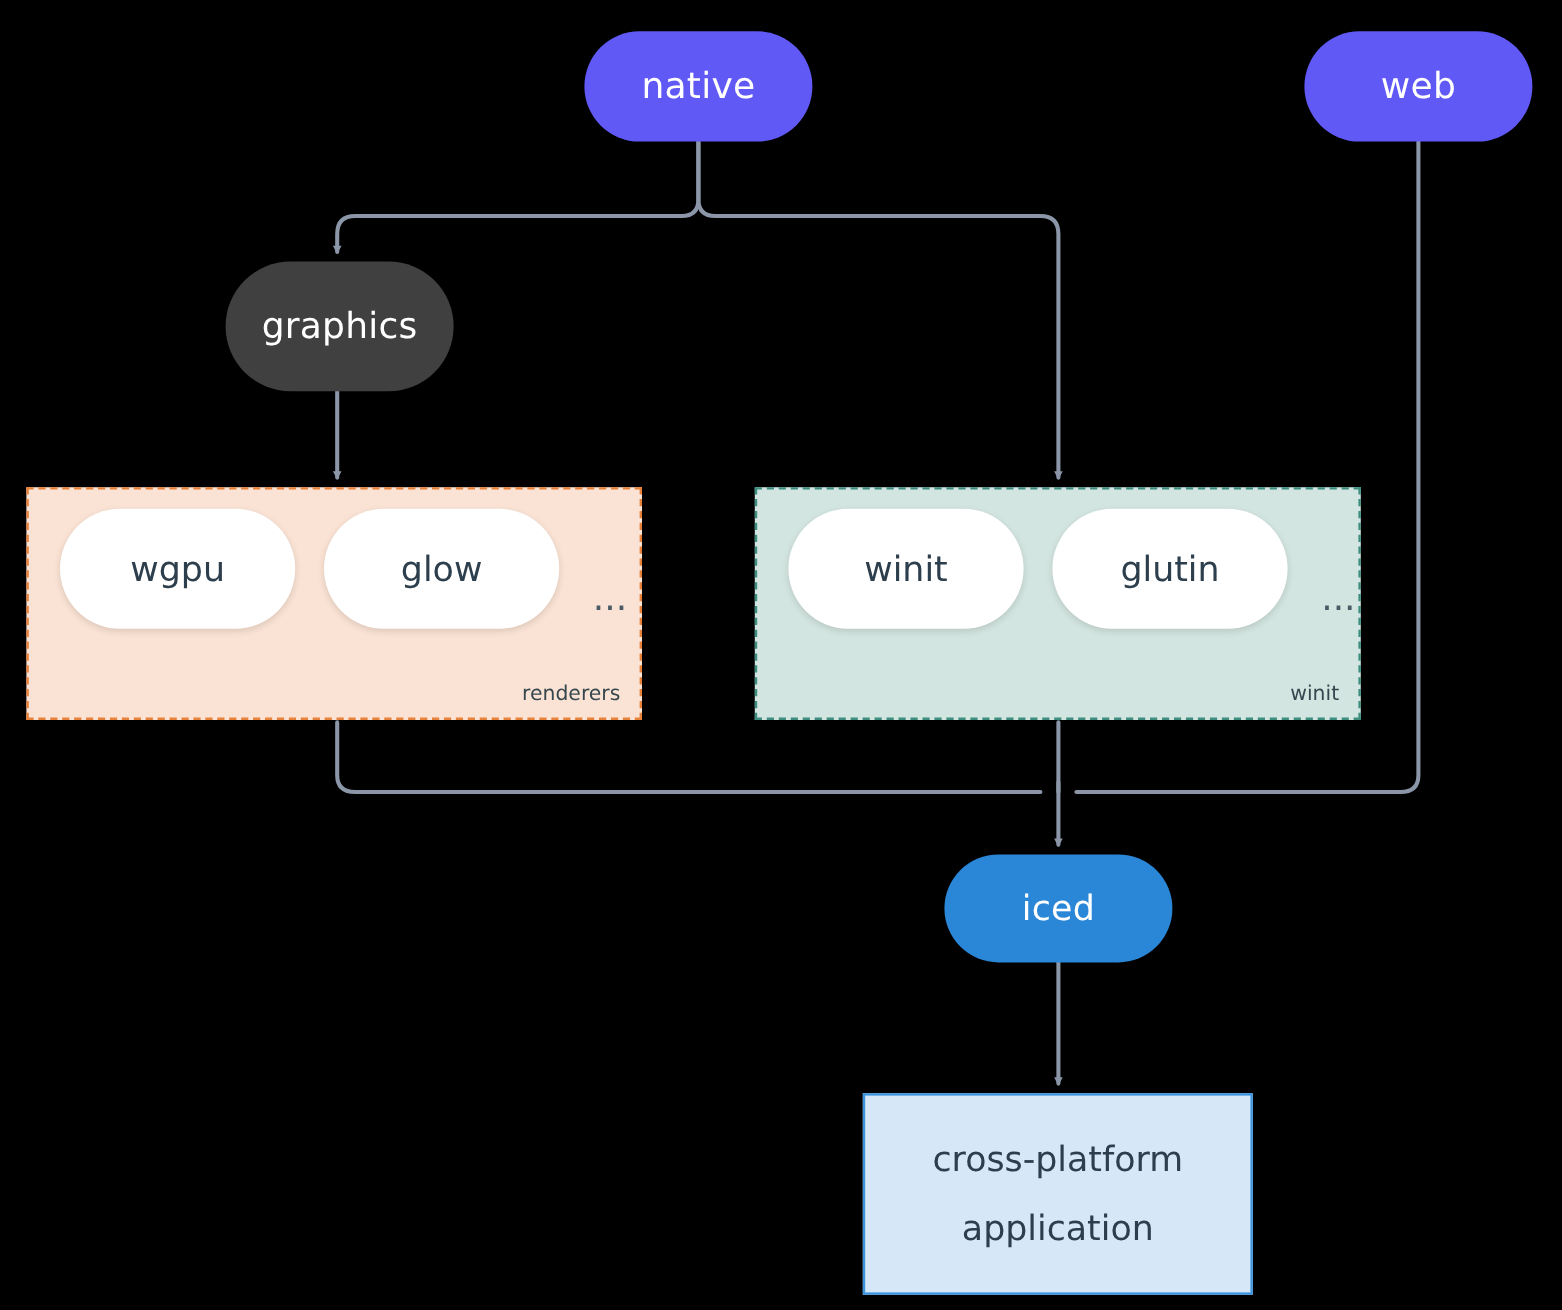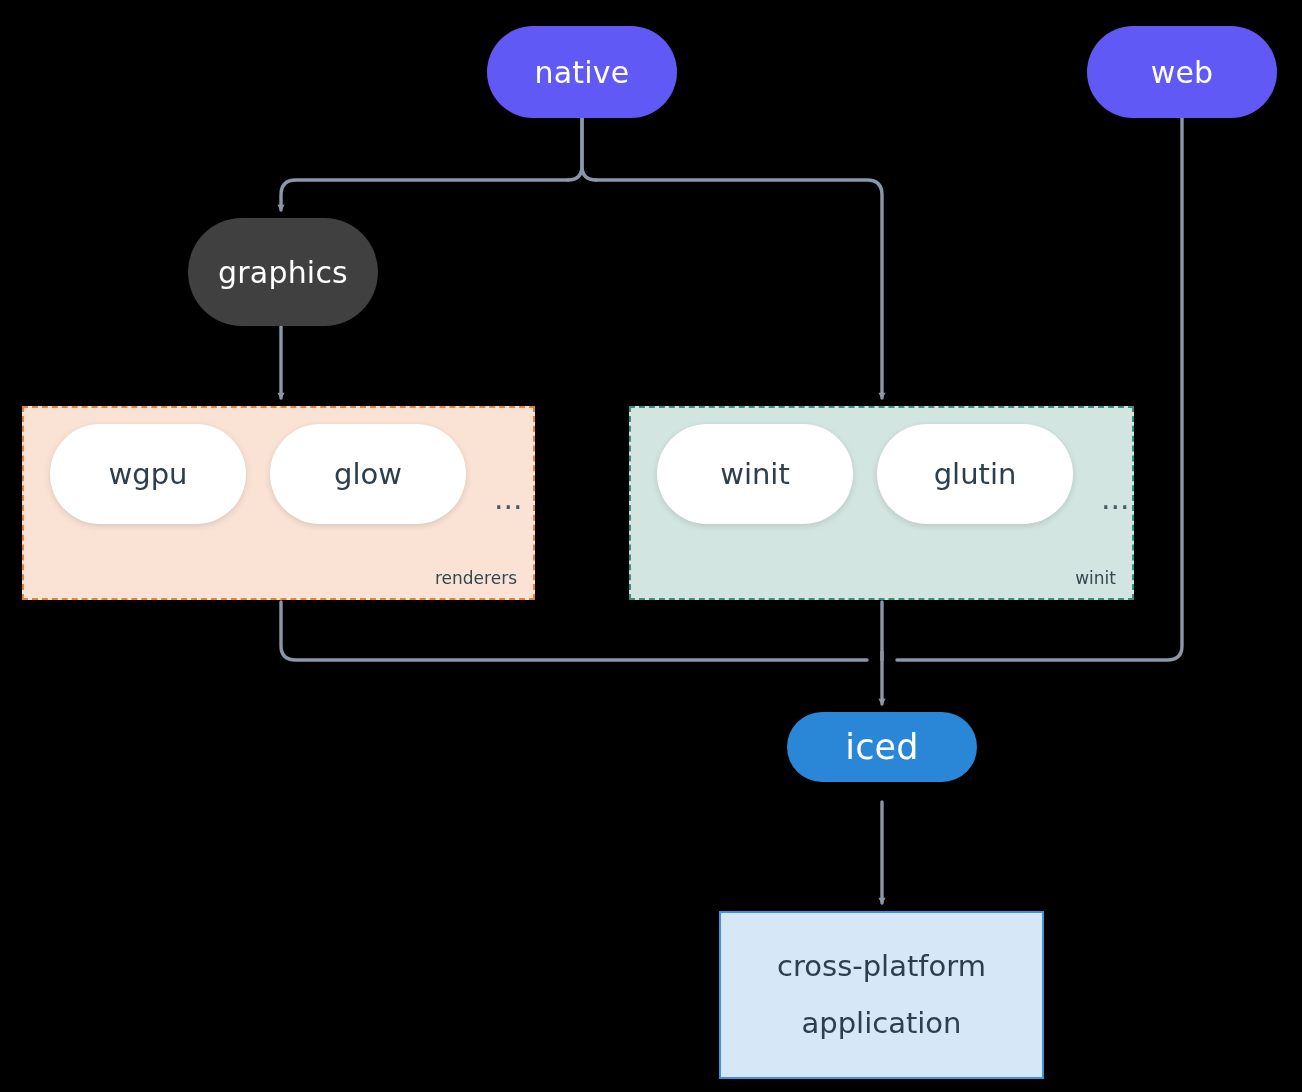--- a/index.html
+++ b/index.html
@@ -43,23 +43,23 @@
   }
   .pill-web {
     left: 1087px; top: 26px; width: 190px; height: 92px;
     background: #6159f5;
   }
   .pill-graphics {
     left: 188px; top: 218px; width: 190px; height: 108px;
     background: #404040;
   }
   .pill-iced {
-    left: 787px; top: 712px; width: 190px; height: 70px;
+    left: 787px; top: 712px; width: 190px; height: 90px;
     background: #2a86d6;
-    font-size: 35px;
+    font-size: 29px;
   }
 
   
   .group-box {
     position: absolute;
     box-sizing: border-box;
     border-width: 2px;
     border-style: dashed;
   }
   .group-renderers {

